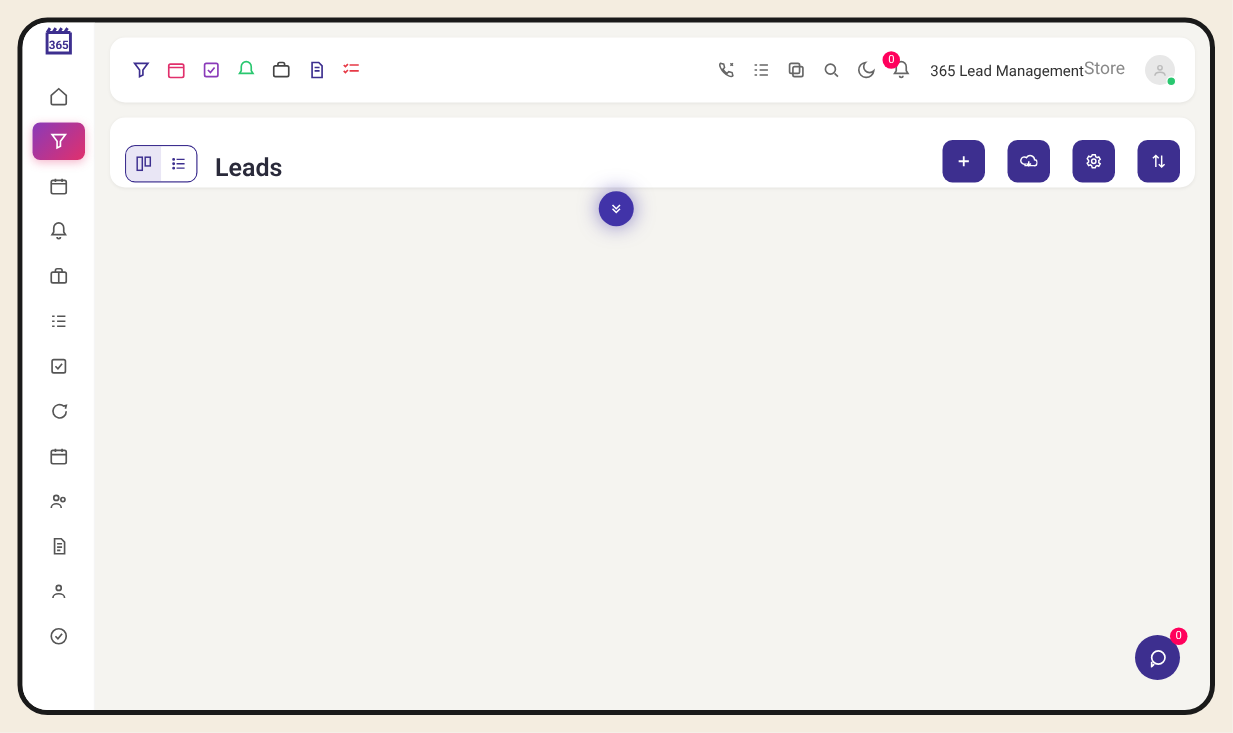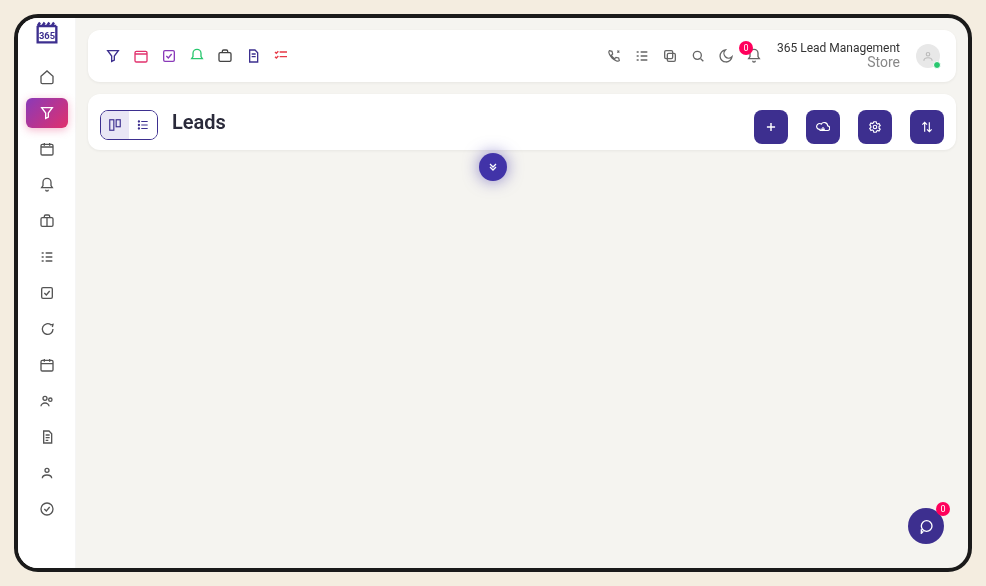--- a/index.html
+++ b/index.html
@@ -11,27 +11,27 @@
   .side-item{width:42px;height:30px;display:flex;align-items:center;justify-content:center;color:#555;border-radius:6px;cursor:pointer}
   .side-item.active{background:linear-gradient(135deg,#8a3ab9 0%,#e1306c 100%);color:#fff;box-shadow:0 2px 8px rgba(225,48,108,.35)}
   
   .topbar{position:absolute;left:70px;right:12px;top:12px;height:52px;background:#fff;border-radius:12px;box-shadow:0 1px 3px rgba(0,0,0,.06);display:flex;align-items:center;padding:0 16px;gap:12px}
   .topbar .left-icons{display:flex;gap:10px;align-items:center}
   .ticon{width:18px;height:18px;display:flex;align-items:center;justify-content:center;cursor:pointer}
   .top-spacer{flex:1}
   .right-icons{display:flex;gap:10px;align-items:center;color:#666}
   .notif-wrapper{position:relative}
   .notif-badge{position:absolute;top:-6px;left:-6px;background:#ff005c;color:#fff;font-size:9px;min-width:14px;height:14px;border-radius:8px;display:flex;align-items:center;justify-content:center;padding:0 3px}
-  .org{display:flex;flex-direction:column;align-items:flex-end;line-height:1.1;margin-left:4px}
+  .org{display:flex;flex-direction:row;align-items:flex-end;line-height:1.1;margin-left:4px}
   .org-name{font-size:12px;color:#333}
   .org-sub{font-size:14px;color:#888}
   .avatar{width:24px;height:24px;border-radius:50%;background:#e8e8e8;position:relative;margin-left:6px;display:flex;align-items:center;justify-content:center;color:#bbb}
   .avatar .presence{position:absolute;right:-1px;bottom:-1px;width:8px;height:8px;border-radius:50%;background:#29c76f;border:1.5px solid #fff}
   
-  .page-card{position:absolute;left:70px;right:12px;top:76px;height:56px;background:#fff;border-radius:12px;box-shadow:0 1px 3px rgba(0,0,0,.06);display:flex;align-items:flex-start;padding:16px 12px;gap:14px}
+  .page-card{position:absolute;left:70px;right:12px;top:76px;height:56px;background:#fff;border-radius:12px;box-shadow:0 1px 3px rgba(0,0,0,.06);display:flex;align-items:flex-end;padding:4px 12px;gap:14px}
   .view-toggle{display:flex;border:1px solid #3d2f8f;border-radius:8px;overflow:hidden}
   .view-toggle button{width:28px;height:28px;background:#fff;border:none;display:flex;align-items:center;justify-content:center;color:#3d2f8f;cursor:pointer}
   .view-toggle button.sel{background:#e9e6f5}
   .page-title{font-size:20px;font-weight:600;color:#2a2a3a}
   .page-spacer{flex:1}
   .action-btn{width:34px;height:34px;border-radius:8px;background:#3d2f8f;color:#fff;border:none;display:flex;align-items:center;justify-content:center;cursor:pointer}
   .action-btn + .action-btn{margin-left:4px}
   
   .expand-fab{position:absolute;left:50%;top:135px;transform:translateX(-50%);width:28px;height:28px;border-radius:50%;background:#4133a8;color:#fff;display:flex;align-items:center;justify-content:center;box-shadow:0 0 16px rgba(65,51,168,.6);cursor:pointer}
   

